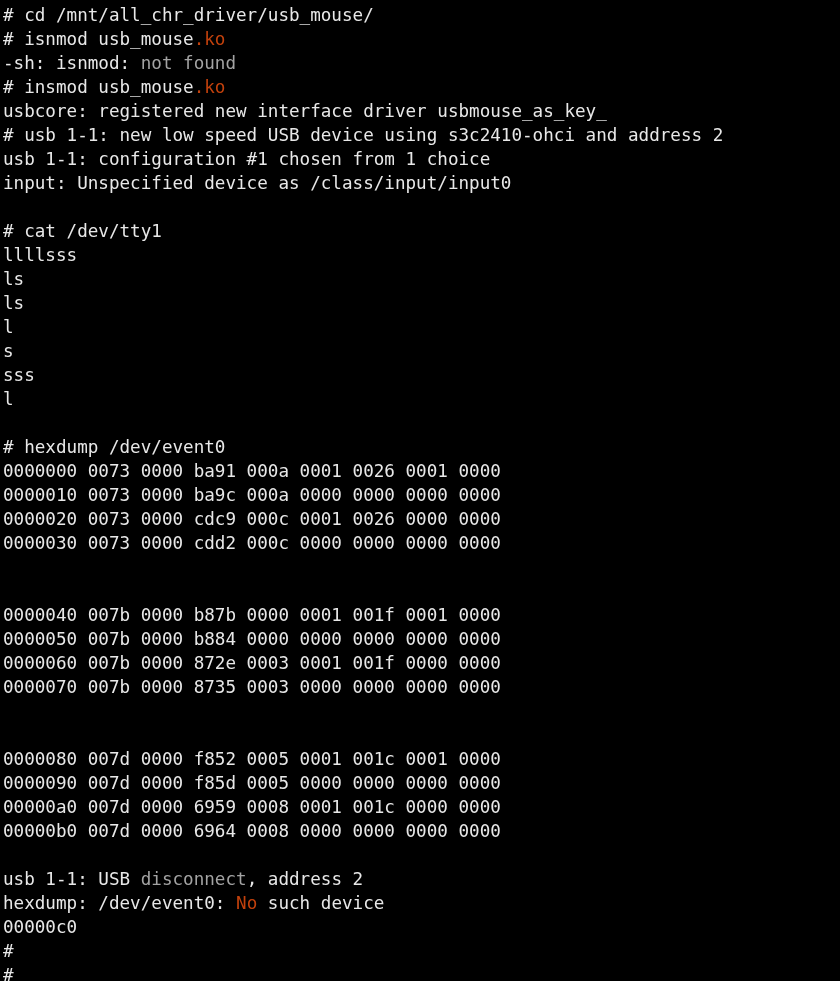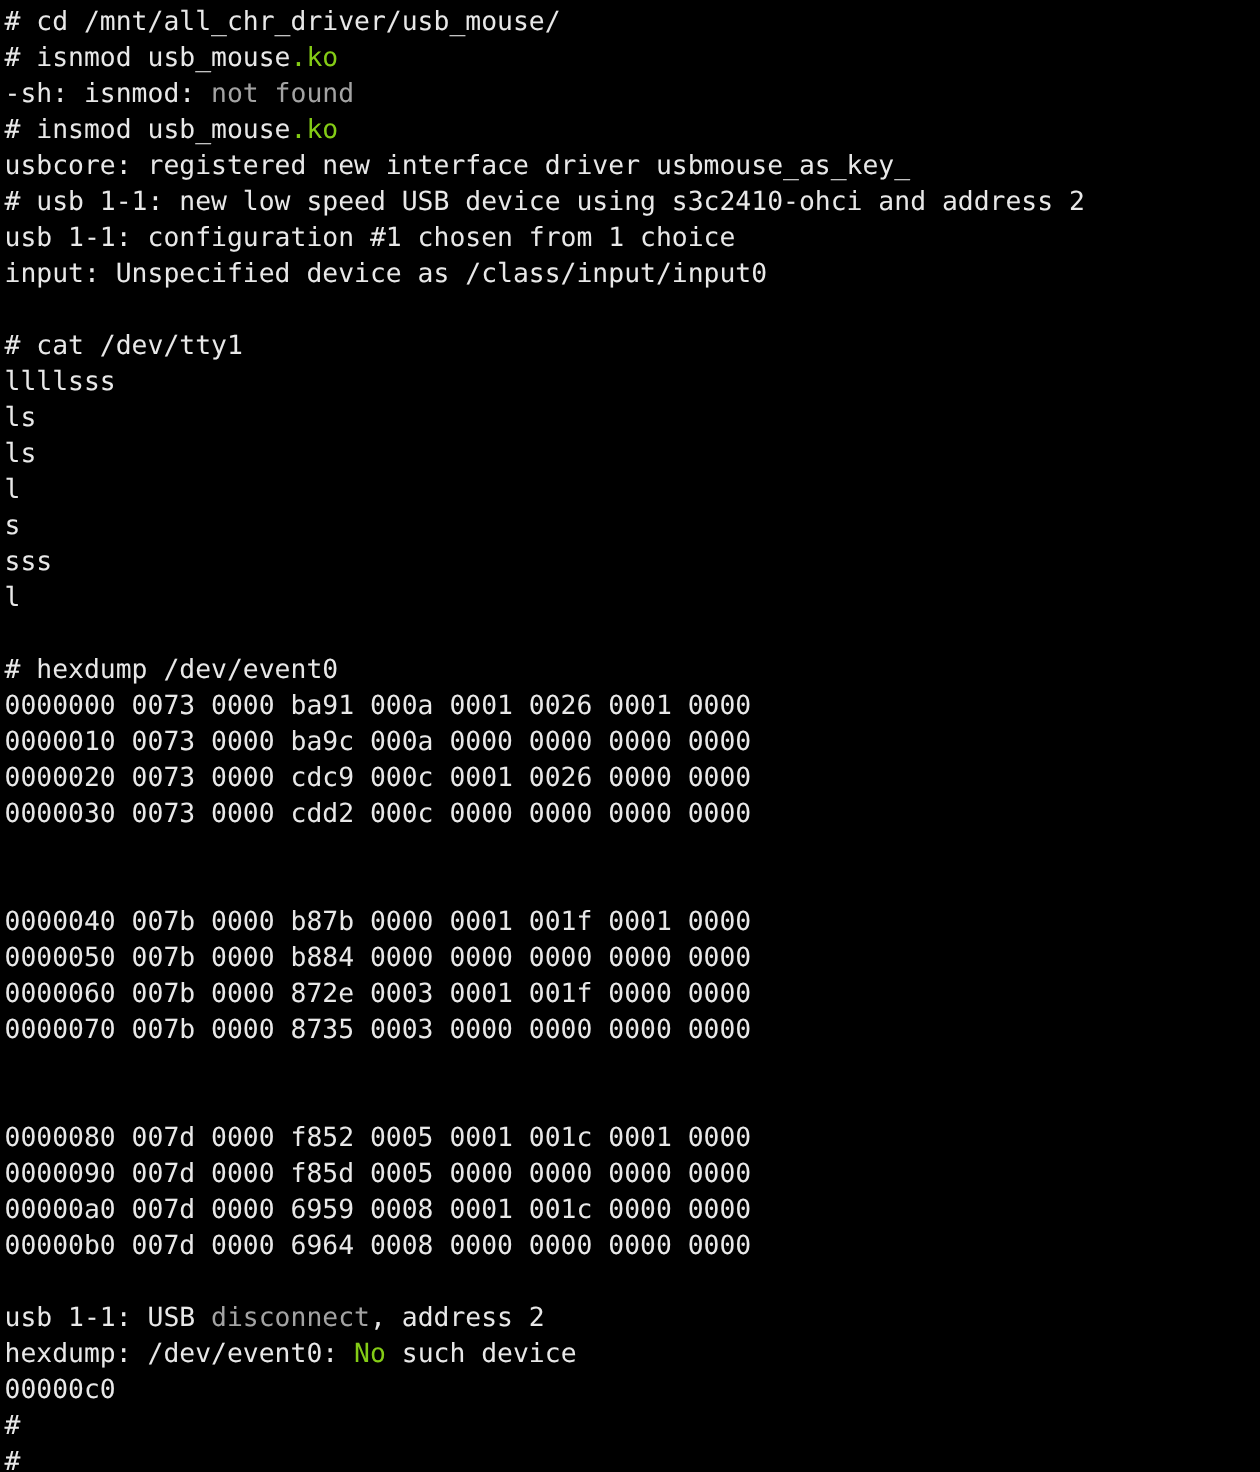--- a/index.html
+++ b/index.html
@@ -30,19 +30,19 @@
   .line {
     height: 24px;
     white-space: pre;
     display: block;
   }
   .line.blank {
     height: 24px;
   }
   .seg { white-space: pre; }
   .c-default { color: #e8e8e8; }
-  .c-red     { color: #84cc16; }
+  .c-red     { color: #c2410c; }
   .c-yellow  { color: #a3a3a3; }
 </style>
 </head>
 <body>
 
 <div id="terminal" style="background: rgb(0, 0, 0); color: rgb(232, 232, 232); font-size: 17.6px; line-height: 24px;"><div class="line"><span class="seg c-default"># cd /mnt/all_chr_driver/usb_mouse/</span></div><div class="line"><span class="seg c-default"># isnmod usb_mouse</span><span class="seg c-red">.ko</span></div><div class="line"><span class="seg c-default">-sh: isnmod: </span><span class="seg c-yellow">not found</span></div><div class="line"><span class="seg c-default"># insmod usb_mouse</span><span class="seg c-red">.ko</span></div><div class="line"><span class="seg c-default">usbcore: registered new interface driver usbmouse_as_key_</span></div><div class="line"><span class="seg c-default"># usb 1-1: new low speed USB device using s3c2410-ohci and address 2</span></div><div class="line"><span class="seg c-default">usb 1-1: configuration #1 chosen from 1 choice</span></div><div class="line"><span class="seg c-default">input: Unspecified device as /class/input/input0</span></div><div class="line blank">&nbsp;</div><div class="line"><span class="seg c-default"># cat /dev/tty1</span></div><div class="line"><span class="seg c-default">llllsss</span></div><div class="line"><span class="seg c-default">ls</span></div><div class="line"><span class="seg c-default">ls</span></div><div class="line"><span class="seg c-default">l</span></div><div class="line"><span class="seg c-default">s</span></div><div class="line"><span class="seg c-default">sss</span></div><div class="line"><span class="seg c-default">l</span></div><div class="line blank">&nbsp;</div><div class="line"><span class="seg c-default"># hexdump /dev/event0</span></div><div class="line"><span class="seg c-default">0000000 0073 0000 ba91 000a 0001 0026 0001 0000</span></div><div class="line"><span class="seg c-default">0000010 0073 0000 ba9c 000a 0000 0000 0000 0000</span></div><div class="line"><span class="seg c-default">0000020 0073 0000 cdc9 000c 0001 0026 0000 0000</span></div><div class="line"><span class="seg c-default">0000030 0073 0000 cdd2 000c 0000 0000 0000 0000</span></div><div class="line blank">&nbsp;</div><div class="line blank">&nbsp;</div><div class="line"><span class="seg c-default">0000040 007b 0000 b87b 0000 0001 001f 0001 0000</span></div><div class="line"><span class="seg c-default">0000050 007b 0000 b884 0000 0000 0000 0000 0000</span></div><div class="line"><span class="seg c-default">0000060 007b 0000 872e 0003 0001 001f 0000 0000</span></div><div class="line"><span class="seg c-default">0000070 007b 0000 8735 0003 0000 0000 0000 0000</span></div><div class="line blank">&nbsp;</div><div class="line blank">&nbsp;</div><div class="line"><span class="seg c-default">0000080 007d 0000 f852 0005 0001 001c 0001 0000</span></div><div class="line"><span class="seg c-default">0000090 007d 0000 f85d 0005 0000 0000 0000 0000</span></div><div class="line"><span class="seg c-default">00000a0 007d 0000 6959 0008 0001 001c 0000 0000</span></div><div class="line"><span class="seg c-default">00000b0 007d 0000 6964 0008 0000 0000 0000 0000</span></div><div class="line blank">&nbsp;</div><div class="line"><span class="seg c-default">usb 1-1: USB </span><span class="seg c-yellow">disconnect</span><span class="seg c-default">, address 2</span></div><div class="line"><span class="seg c-default">hexdump: /dev/event0: </span><span class="seg c-red">No</span><span class="seg c-default"> such device</span></div><div class="line"><span class="seg c-default">00000c0</span></div><div class="line"><span class="seg c-default">#</span></div><div class="line"><span class="seg c-default">#</span></div></div>
 
 </body></html>

